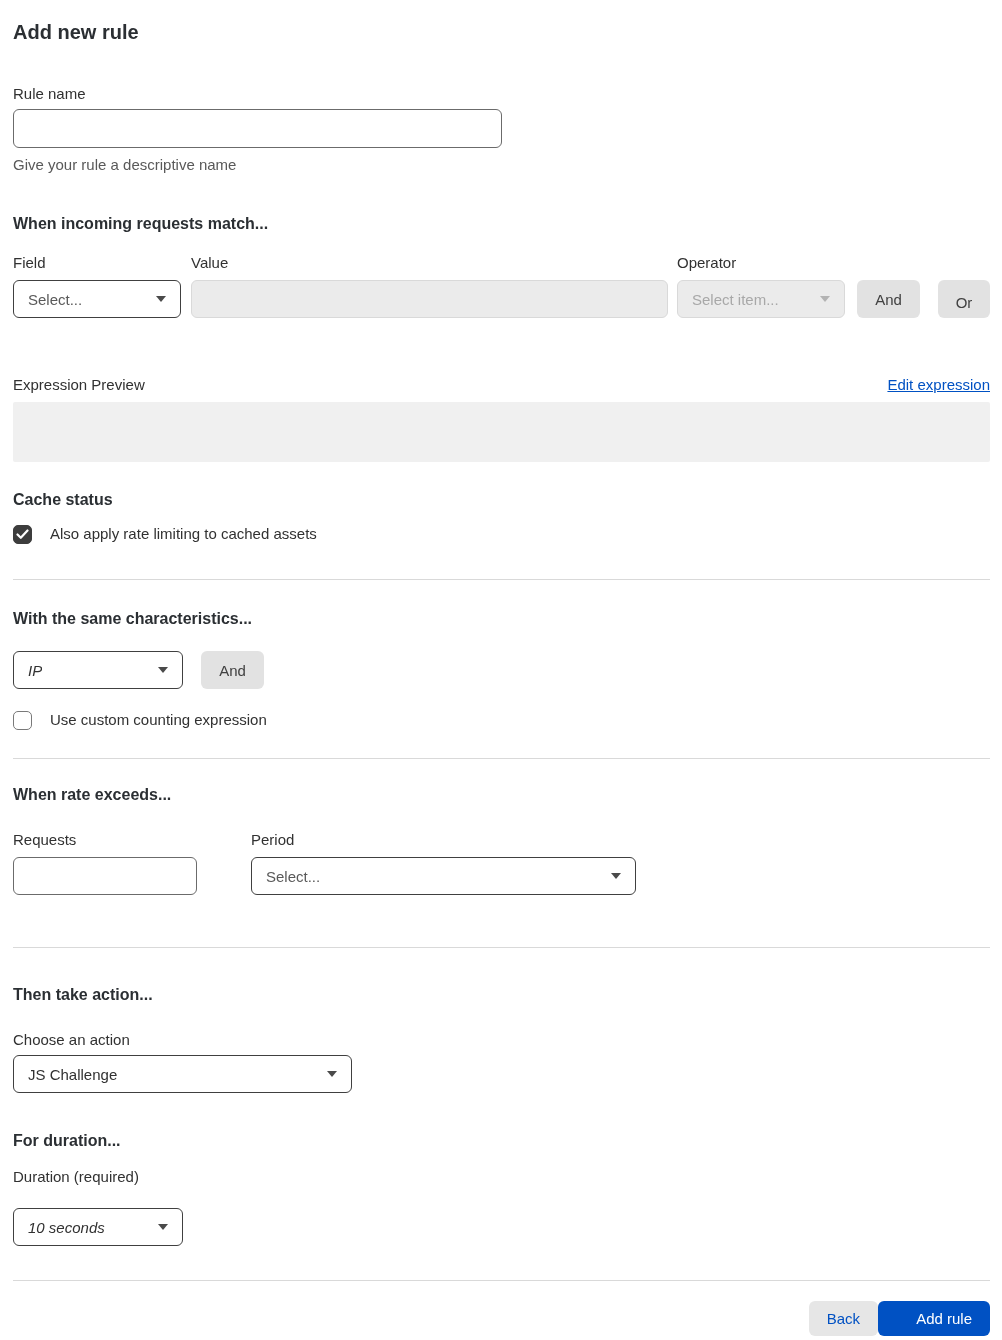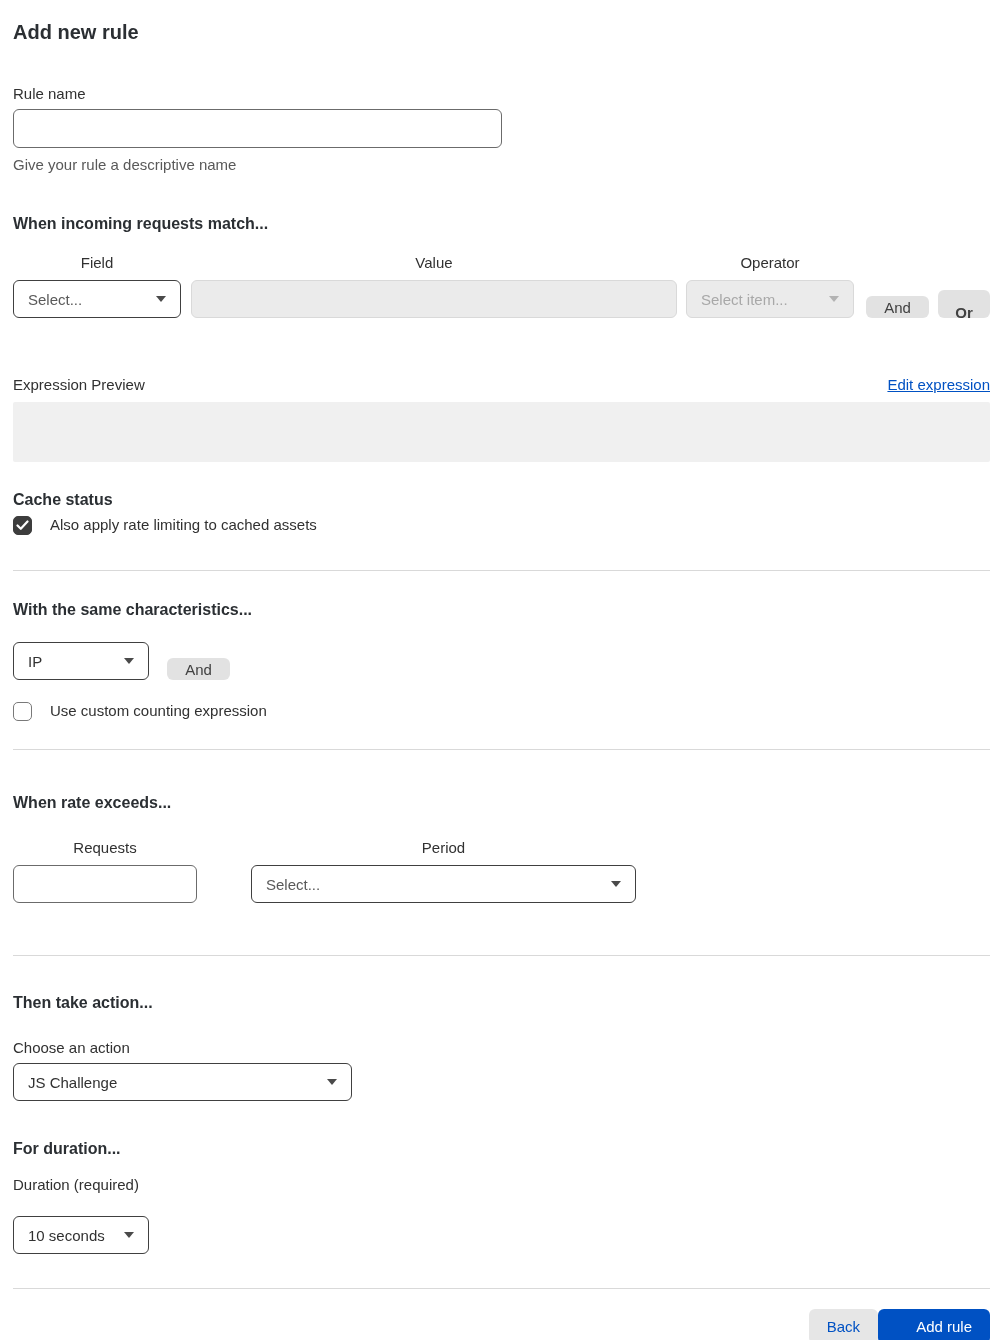--- a/index.html
+++ b/index.html
@@ -46,21 +46,21 @@
     font-size: 15px;
     color: #313131;
     padding: 0 12px;
     margin-top: 5px;
     outline: none;
   }
   .controls-row {
     display: flex;
     align-items: flex-end;
   }
-  .ctl-group .field-label { margin-bottom: 7px; text-align: center; }
+  .ctl-group .field-label { margin-bottom: 7px; }
   .select-box {
     height: 38px;
     border: 1px solid #404040;
     border-radius: 6px;
     background: #ffffff;
     display: flex;
     align-items: center;
     justify-content: space-between;
     padding: 0 14px;
     font-size: 15px;
@@ -84,21 +84,21 @@
     cursor: default;
   }
   .select-box.disabled .caret { border-top-color: #b3b3b3; }
   .input-disabled {
     height: 38px;
     background: #ebebeb;
     border: 1px solid #d9d9d9;
     border-radius: 6px;
   }
   .gray-btn {
-    height: 22px;
+    height: 38px;
     background: #e2e2e2;
     border: none;
     border-radius: 6px;
     font-family: inherit;
     font-size: 15px;
     color: #414141;
     cursor: pointer;
     padding: 0 18px;
   }
   .expr-header {
@@ -120,21 +120,21 @@
     background: #f0f0f0;
     border-radius: 2px;
     margin-top: 6px;
     font-size: 14px;
     color: #313131;
     padding: 8px 12px;
   }
   .checkbox-row {
     display: flex;
     align-items: center;
-    margin-top: 4px;
+    margin-top: 13px;
   }
   .checkbox {
     width: 19px;
     height: 19px;
     border-radius: 5px;
     flex: 0 0 auto;
     cursor: pointer;
     border: 1.5px solid #797979;
     background: #ffffff;
     display: flex;
@@ -173,21 +173,21 @@
     font-family: inherit;
     font-size: 15px;
     cursor: pointer;
     padding: 0 18px;
   }
   .btn-secondary { background: #e6e6e6; color: #0051c3; }
   .btn-primary { background: #0051c3; color: #ffffff; padding-left: 38px; }
   
   .mt-38 { margin-top: 38px; }
   .w-168 { width: 168px; }
-  .w-170 { width: 136px; }
+  .w-170 { width: 170px; font-style: italic; }
   .w-184 { width: 184px; }
   .w-339 { width: 339px; }
   .w-385 { width: 385px; }
 </style>
 </head>
 <body>
 
 <h1 class="page-title">Add new rule</h1>
 
 <div>
@@ -211,21 +211,21 @@
     <div class="input-disabled"></div>
   </div>
   <div class="ctl-group" style="margin-left:9px;">
     <div class="field-label">Operator</div>
     <div class="select-box disabled w-168">
       <span class="sel-value">Select item...</span>
       <span class="caret"></span>
     </div>
   </div>
   <button class="gray-btn" style="margin-left:12px; width:63px; padding:0;">And</button>
-  <button class="gray-btn" style="margin-left:9px; width:52px; padding:14px;font-weight:bold;">Or</button>
+  <button class="gray-btn" style="margin-left:18px; width:52px; padding:14px;">Or</button>
 </div>
 
 <div class="expr-header">
   <span class="field-label">Expression Preview</span>
   <a class="link">Edit expression</a>
 </div>
 <div class="expr-box"></div>
 
 <h2 class="section-heading" style="margin-top:27px;">Cache status</h2>
 <div class="checkbox-row">
@@ -249,21 +249,21 @@
 </div>
 <div class="checkbox-row" style="margin-top:21px;">
   <span class="checkbox">
     
   </span>
   <span class="checkbox-label">Use custom counting expression</span>
 </div>
 
 <hr class="divider" style="margin-top:28px;">
 
-<h2 class="section-heading" style="margin-top:42px;">When rate exceeds...</h2>
+<h2 class="section-heading" style="margin-top:25px;">When rate exceeds...</h2>
 <div class="controls-row" style="margin-top:24px;gap:44px;">
   <div class="ctl-group">
     <div class="field-label">Requests</div>
     <input class="text-input w-184" style="width: 184px; margin-top: 5px; height: 38px;" type="text" value="">
   </div>
   <div class="ctl-group" style="margin-left:10px;">
     <div class="field-label">Period</div>
     <div class="select-box w-385" style="margin-top:5px;">
       <span class="sel-value">Select...</span>
       <span class="caret"></span>

